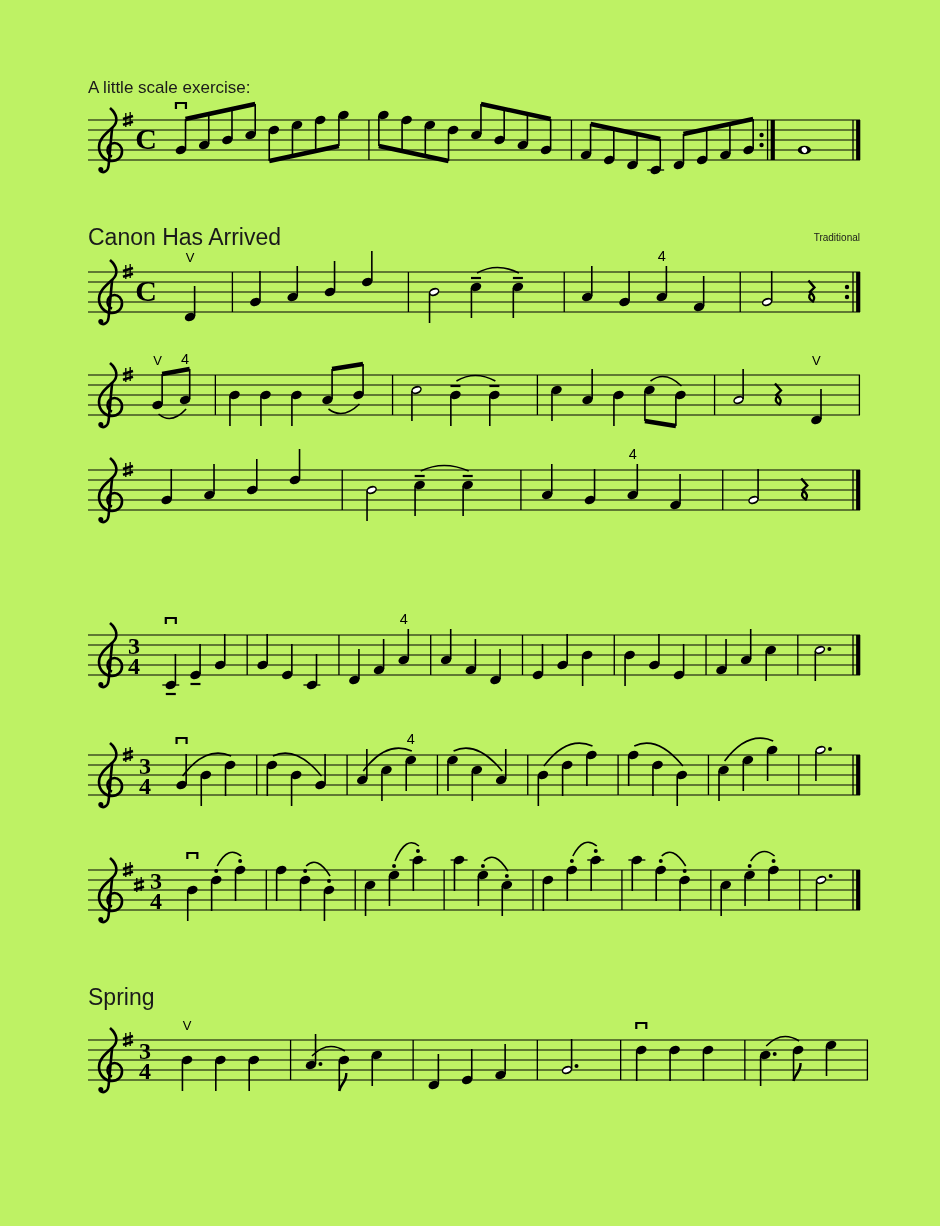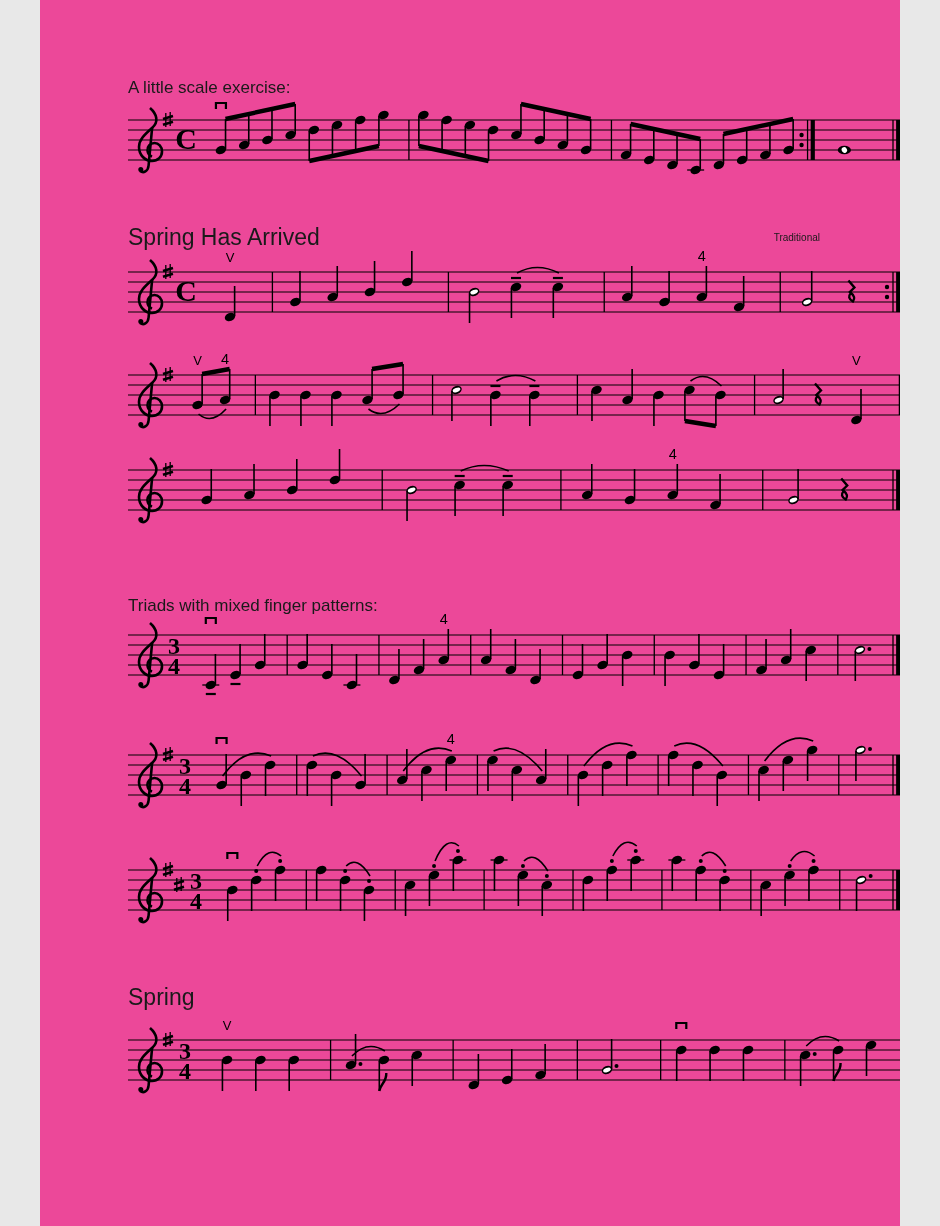--- a/index.html
+++ b/index.html
@@ -1,30 +1,29 @@
 <!DOCTYPE html>
 <html><head>
 <meta charset="utf-8">
 <style>
   html,body{margin:0;padding:0;background:#e8e8e8;}
-  #page{position:relative;width:860px;height:1226px;background:#ec4899;margin:0 auto;
+  #page{position:relative;width:940px;height:1226px;background:#bef264;margin:0 auto;
         font-family:"Liberation Sans", sans-serif;color:#111;overflow:hidden;}
   .lbl{position:absolute;font-size:17px;color:#1a1a1a;}
   .title{position:absolute;font-size:23px;color:#1a1a1a;}
   .credit{position:absolute;font-size:10px;color:#1a1a1a;}
   #music-svg{position:absolute;left:0;top:0;}
 </style>
 </head>
 <body>
 
 <div id="page">
   <div class="lbl" style="left:88px;top:78px">A little scale exercise:</div>
-  <div class="title" style="left:88px;top:224px">Spring Has Arrived</div>
+  <div class="title" style="left:88px;top:224px">Canon Has Arrived</div>
   <div class="credit" style="right:80px;top:232px">Traditional</div>
-  <div class="lbl" style="left:88px;top:596px">Triads with mixed finger patterns:</div>
   <div class="title" style="left:88px;top:984px">Spring</div>
   <svg id="music-svg" width="940" height="1226" viewBox="0 0 940 1226">
       <line x1="88" y1="120" x2="860" y2="120" stroke="#000" stroke-width="1.1"></line>
       <line x1="88" y1="130" x2="860" y2="130" stroke="#000" stroke-width="1.1"></line>
       <line x1="88" y1="140" x2="860" y2="140" stroke="#000" stroke-width="1.1"></line>
       <line x1="88" y1="150" x2="860" y2="150" stroke="#000" stroke-width="1.1"></line>
       <line x1="88" y1="160" x2="860" y2="160" stroke="#000" stroke-width="1.1"></line>
       <path d="M110,108 C117,114 119,122 112,128 C104,135 99,140 99,147 C99,155 105,161 112,161 C118,161 122,156.5 122,151.5 C122,146.5 118.5,143 114.5,143 C110,143 107,146.5 107.5,150.6 C107.8,153.6 109.6,155.6 112,156.6" fill="none" stroke="#000" stroke-width="2.6"></path>
       <path d="M112.2,127 L108.6,165.5 C108,171.5 103.5,173.5 100,171" fill="none" stroke="#000" stroke-width="2.6"></path>
       <circle cx="100.8" cy="169.4" r="2.5" fill="#000"></circle>

